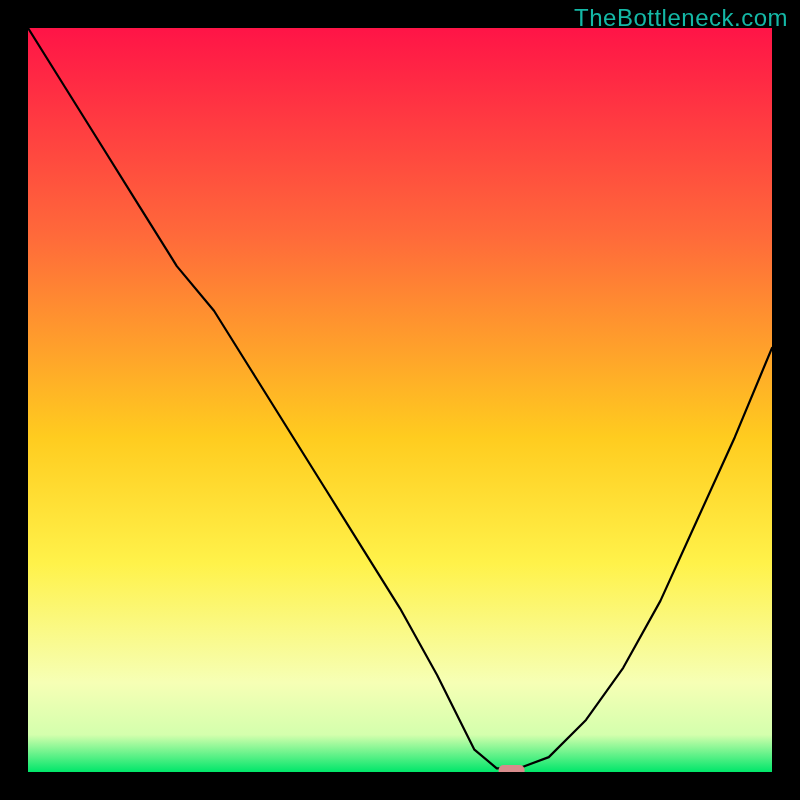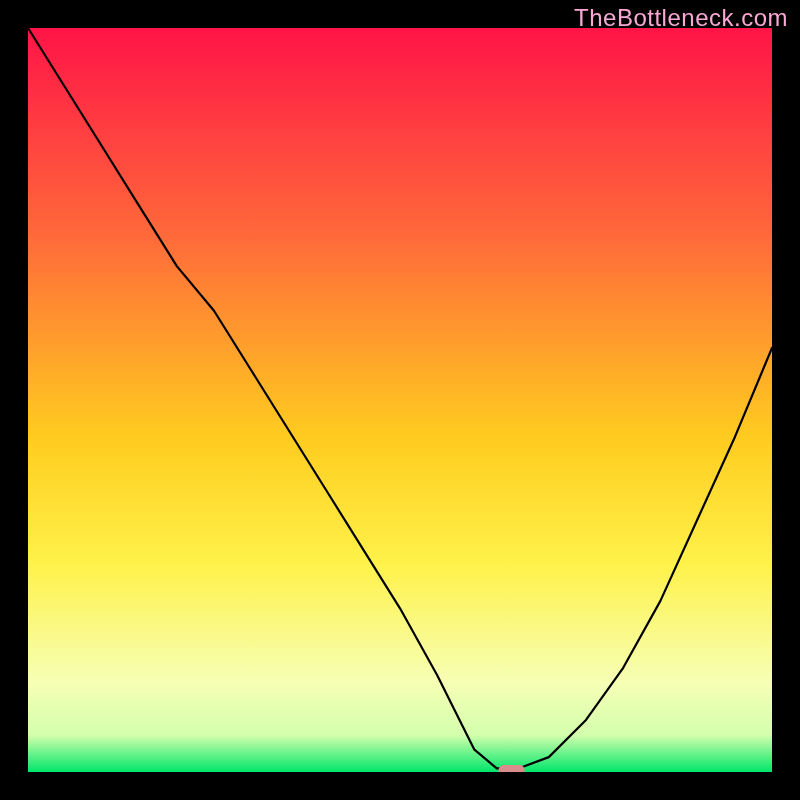--- a/index.html
+++ b/index.html
@@ -13,21 +13,21 @@
   .frame {
     position: relative;
     width: 800px;
     height: 800px;
     background: #000;
   }
   .watermark {
     position: absolute;
     top: 4px;
     right: 12px;
-    color: #f9a8d4;
+    color: #14b8a6;
     font-family: Arial, Helvetica, sans-serif;
     font-size: 24px;
     letter-spacing: 0.5px;
     z-index: 5;
   }
   .plot-area {
     position: absolute;
     left: 28px;
     top: 28px;
     width: 744px;

